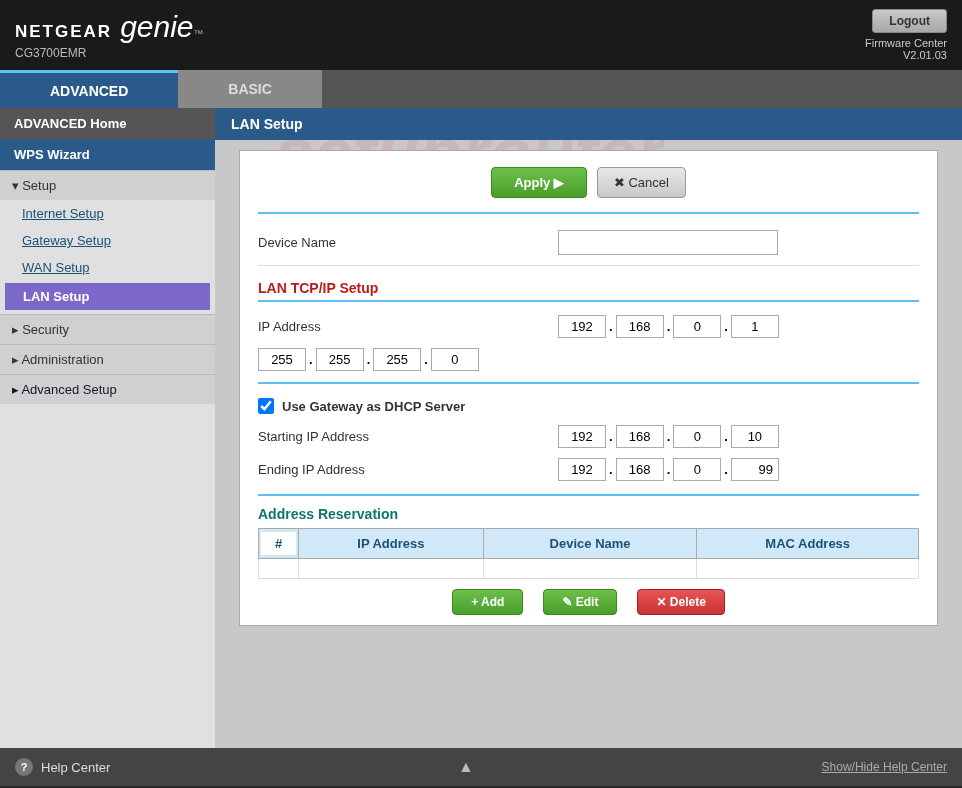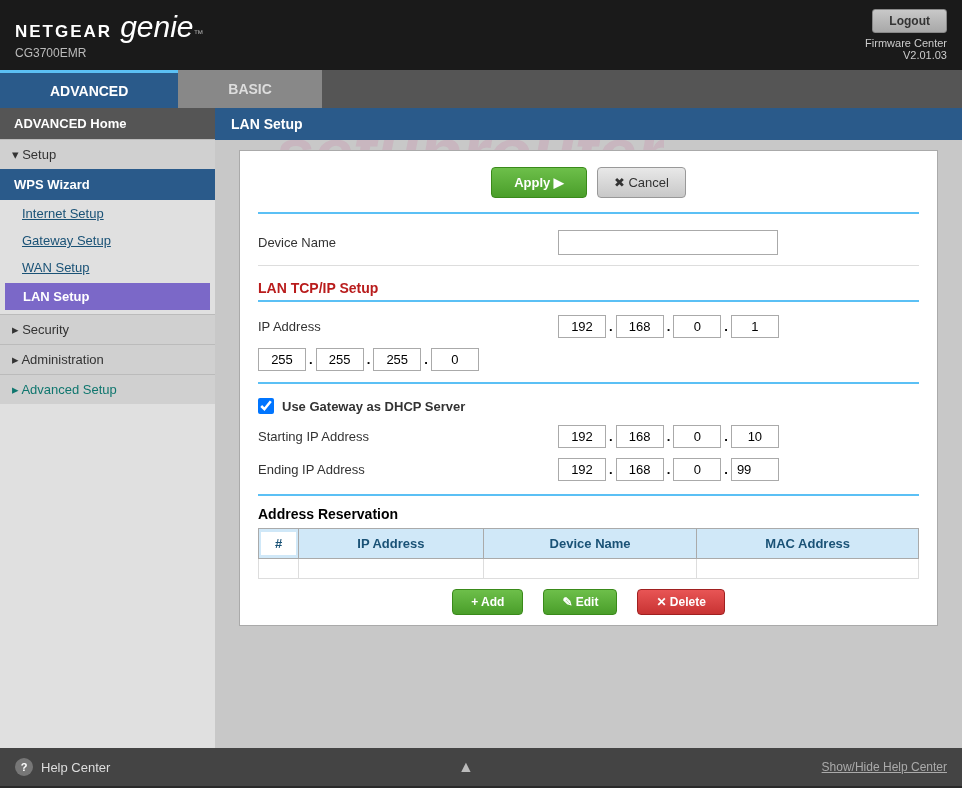--- a/index.html
+++ b/index.html
@@ -28,29 +28,29 @@
 
 <div style="display:flex; background:#555; height:38px;">
   <div style="display:flex; align-items:center; justify-content:center; padding:0 50px; font-size:14px; font-weight:bold; cursor:pointer; background:#2a5a8a; color:white; height:100%; border-top:3px solid #5bc0f5;">ADVANCED</div>
   <div style="display:flex; align-items:center; justify-content:center; padding:0 50px; font-size:14px; font-weight:bold; cursor:pointer; background:#888; color:#ddd; height:100%;">BASIC</div>
 </div>
 
 <div style="display:flex; height:640px;">
 
   <div style="width:215px; background:#e0e0e0; flex-shrink:0; overflow-y:auto;">
     <div style="background:#555; color:white; padding:8px 14px; font-size:13px; font-weight:bold; cursor:pointer;">ADVANCED Home</div>
+    <div style="background:#2a5a8a; color:white; padding:8px 14px; font-size:13px; font-weight:bold; cursor:pointer;">WPS Wizard</div>
     <div style="background:#d0d0d0; padding:7px 12px; font-size:13px; color:#333; cursor:pointer; border-top:1px solid #bbb;">▾ Setup</div>
-    <div style="background:#2a5a8a; color:white; padding:8px 14px; font-size:13px; font-weight:bold; cursor:pointer;">WPS Wizard</div>
     <div style="padding:6px 22px; font-size:13px; cursor:pointer; color:#1a5276; text-decoration:underline;">Internet Setup</div>
     <div style="padding:6px 22px; font-size:13px; cursor:pointer; color:#1a5276; text-decoration:underline;">Gateway Setup</div>
     <div style="padding:6px 22px; font-size:13px; cursor:pointer; color:#1a5276; text-decoration:underline;">WAN Setup</div>
     <div style="padding:6px 18px; font-size:13px; cursor:pointer; background:#7b68c8; color:white; border-radius:0; margin:2px 5px; font-weight:bold;">LAN Setup</div>
     <div style="background:#d0d0d0; padding:7px 12px; font-size:13px; color:#333; cursor:pointer; border-top:1px solid #bbb; margin-top:4px;">▸ Security</div>
     <div style="background:#d0d0d0; padding:7px 12px; font-size:13px; color:#333; cursor:pointer; border-top:1px solid #bbb;">▸ Administration</div>
-    <div style="background:#d0d0d0; padding:7px 12px; font-size:13px; color:#0f766e; cursor:pointer; border-top:1px solid #bbb;">▸ Advanced Setup</div>
+    <div style="background:#d0d0d0; padding:7px 12px; font-size:13px; color:#0f172a; cursor:pointer; border-top:1px solid #bbb;">▸ Advanced Setup</div>
   </div>
 
   <div style="flex:1; background:#c8c8c8; overflow-y:auto; position:relative;">
 
     <div style="position:absolute; top:5px; left:60px; color:rgba(200,100,150,0.18); font-size:70px; font-style:italic; font-weight:bold; pointer-events:none; z-index:0; white-space:nowrap; overflow:hidden;">setuprouter</div>
 
     <div style="background:#2a5a8a; color:white; padding:8px 16px; font-size:14px; font-weight:bold; position:relative; z-index:1;">
       <span>LAN Setup</span>
     </div>
 
@@ -119,28 +119,28 @@
 
         <div style="display:flex; align-items:center; padding:5px 0;">
           <span style="width:300px; color:#333; font-size:13px;">Ending IP Address</span>
           <div style="display:flex; align-items:center;">
             <input type="text" style="border: 1px solid rgb(170, 170, 170); padding: 3px 5px; width: 48px; text-align: center; font-size: 13px;" value="192">
             <span style="padding:0 3px; font-weight:bold;">.</span>
             <input type="text" style="border: 1px solid rgb(170, 170, 170); padding: 3px 5px; width: 48px; text-align: center; font-size: 13px;" value="168">
             <span style="padding:0 3px; font-weight:bold;">.</span>
             <input type="text" style="border: 1px solid rgb(170, 170, 170); padding: 3px 5px; width: 48px; text-align: center; font-size: 13px;" value="0">
             <span style="padding:0 3px; font-weight:bold;">.</span>
-            <input type="text" style="border: 1px solid rgb(170, 170, 170); padding: 3px 5px; width: 48px; text-align: left; font-size: 13px;" value="99">
+            <input type="text" style="border: 1px solid rgb(170, 170, 170); padding: 3px 5px; width: 48px; text-align: right; font-size: 13px;" value="99">
           </div>
         </div>
 
         <div style="border-top:2px solid #5bc0f5; margin:8px 0 6px 0;"></div>
 
         <div>
-          <div style="font-size:14px; font-weight:bold; color:#000000; padding:4px 0 6px 0;">Address Reservation</div>
+          <div style="font-size:14px; font-weight:bold; color:#0f766e; padding:4px 0 6px 0;">Address Reservation</div>
           <table style="width:100%; border-collapse:collapse; border:1px solid #aaa;">
             <thead>
               <tr>
                 <th style="width:40px; background:#d0e8f8; padding:0; border:1px solid #aaa;">
                   <div style="background:white; margin:2px; padding:4px; text-align:center;">
                     <span style="color:#1a5276; font-size:13px;">#</span>
                   </div>
                 </th>
                 <th style="background:#d0e8f8; color:#1a5276; font-size:13px; padding:7px 10px; text-align:center; border:1px solid #aaa;">IP Address</th>
                 <th style="background:#d0e8f8; color:#1a5276; font-size:13px; padding:7px 10px; text-align:center; border:1px solid #aaa;">Device Name</th>

